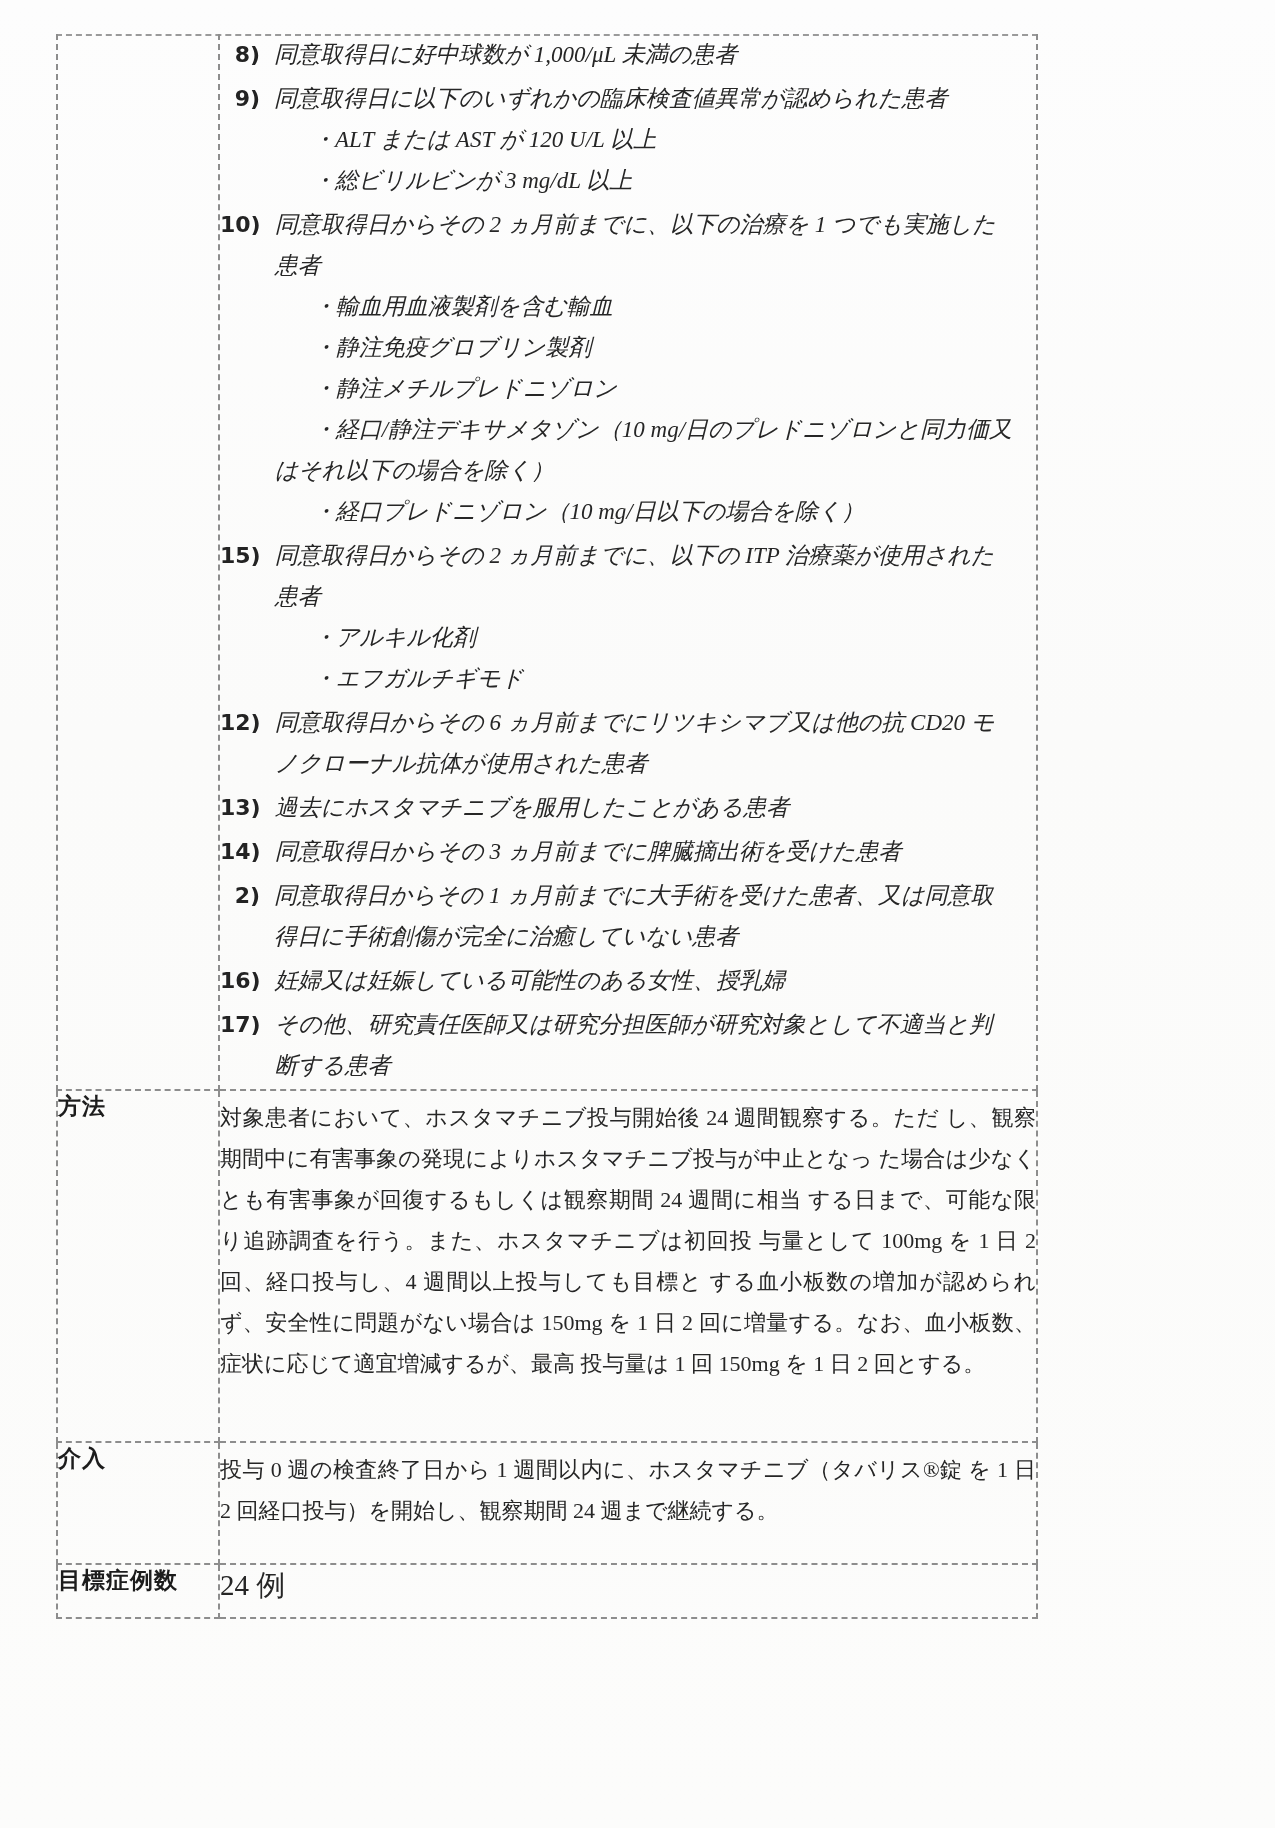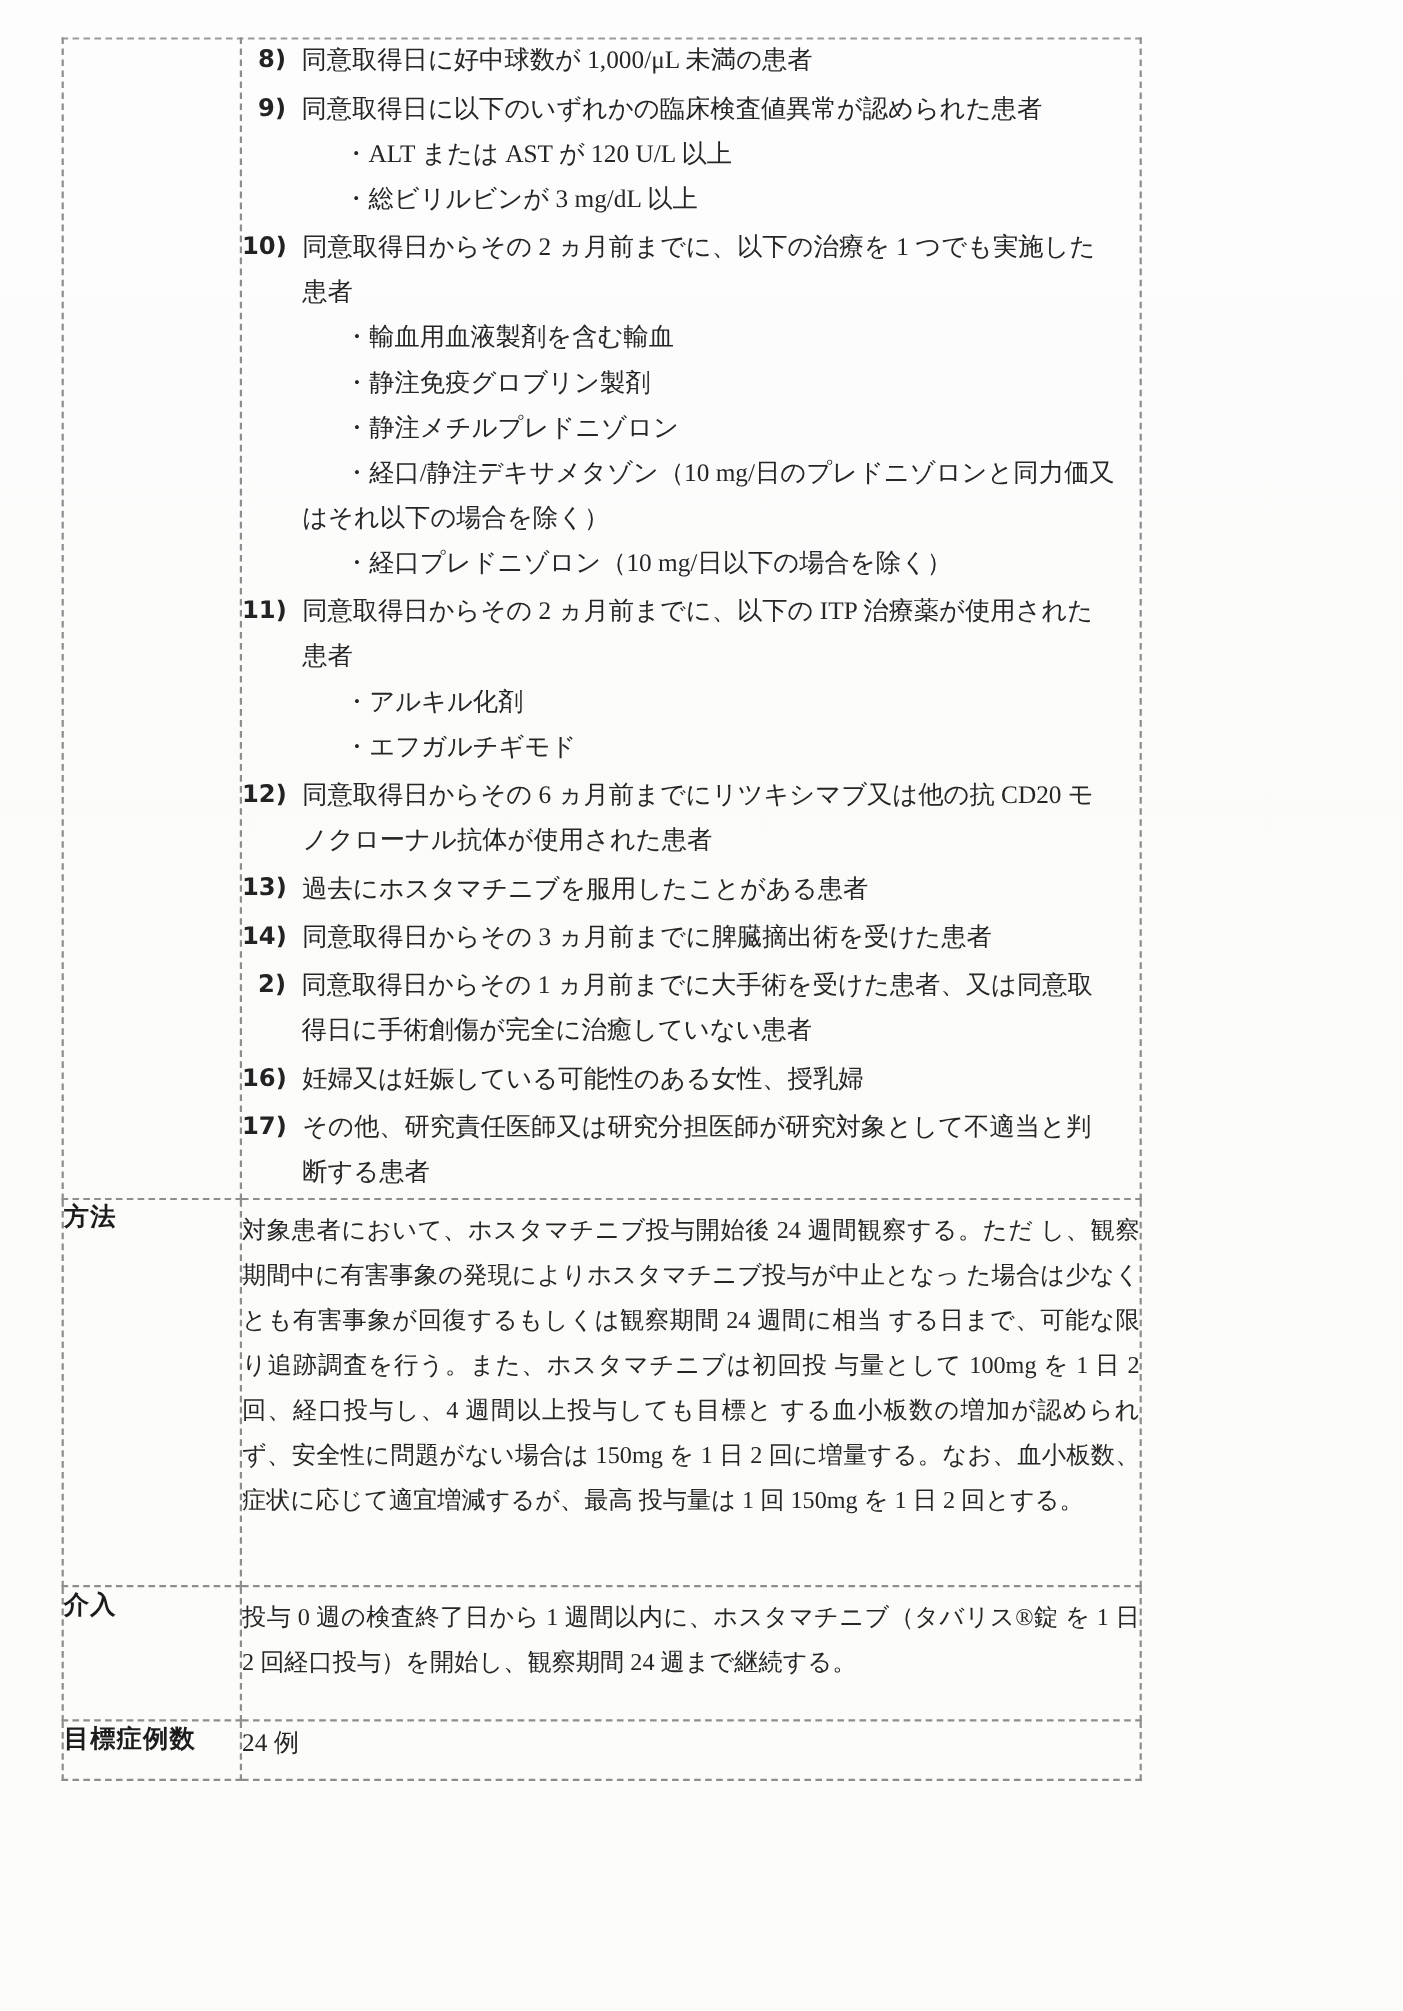--- a/index.html
+++ b/index.html
@@ -88,20 +88,21 @@
     font-family: "DejaVu Sans", "Liberation Sans", sans-serif;
     color: #232323;
   }
   .crit-body {
     flex: 1 1 auto;
     font-size: 23px;
     line-height: 41px;
     color: #262626;
     text-align: justify;
     text-justify: inter-ideograph;
+    font-style: italic;
   }
   .crit-body .sub {
     display: block;
     padding-left: 38px;
     text-indent: 0;
   }
   .crit-body .cont {
     display: block;
   }
 
@@ -116,21 +117,21 @@
   }
 
   .cell-method  { height: 352px; }
   .cell-interv  { height: 122px; margin-top: 18px; }
   .cell-small   { height: 54px; }
 
   .cell-method .col-content,
   .cell-interv .col-content { padding-top: 6px; }
 
   .one-line {
-    font-size: 23px;
+    font-size: 29px;
     line-height: 40px;
     color: #262626;
     margin: 0;
     white-space: nowrap;
   }
 </style>
 </head>
 <body>
 
 <div class="page"></div>
@@ -169,21 +170,21 @@
               <span class="sub">・輸血用血液製剤を含む輸血</span>
               <span class="sub">・静注免疫グロブリン製剤</span>
               <span class="sub">・静注メチルプレドニゾロン</span>
               <span class="sub">・経口/静注デキサメタゾン（10 mg/日のプレドニゾロンと同力価又</span>
               <span class="cont">はそれ以下の場合を除く）</span>
               <span class="sub">・経口プレドニゾロン（10 mg/日以下の場合を除く）</span>
             </span>
           </li>
 
           <li class="crit-item">
-            <span class="crit-num">11)</span>
+            <span class="crit-num">15)</span>
             <span class="crit-body">
               <span class="cont">同意取得日からその 2 ヵ月前までに、以下の ITP 治療薬が使用された</span>
               <span class="cont">患者</span>
               <span class="sub">・アルキル化剤</span>
               <span class="sub">・エフガルチギモド</span>
             </span>
           </li>
 
           <li class="crit-item">
             <span class="crit-num">12)</span>

